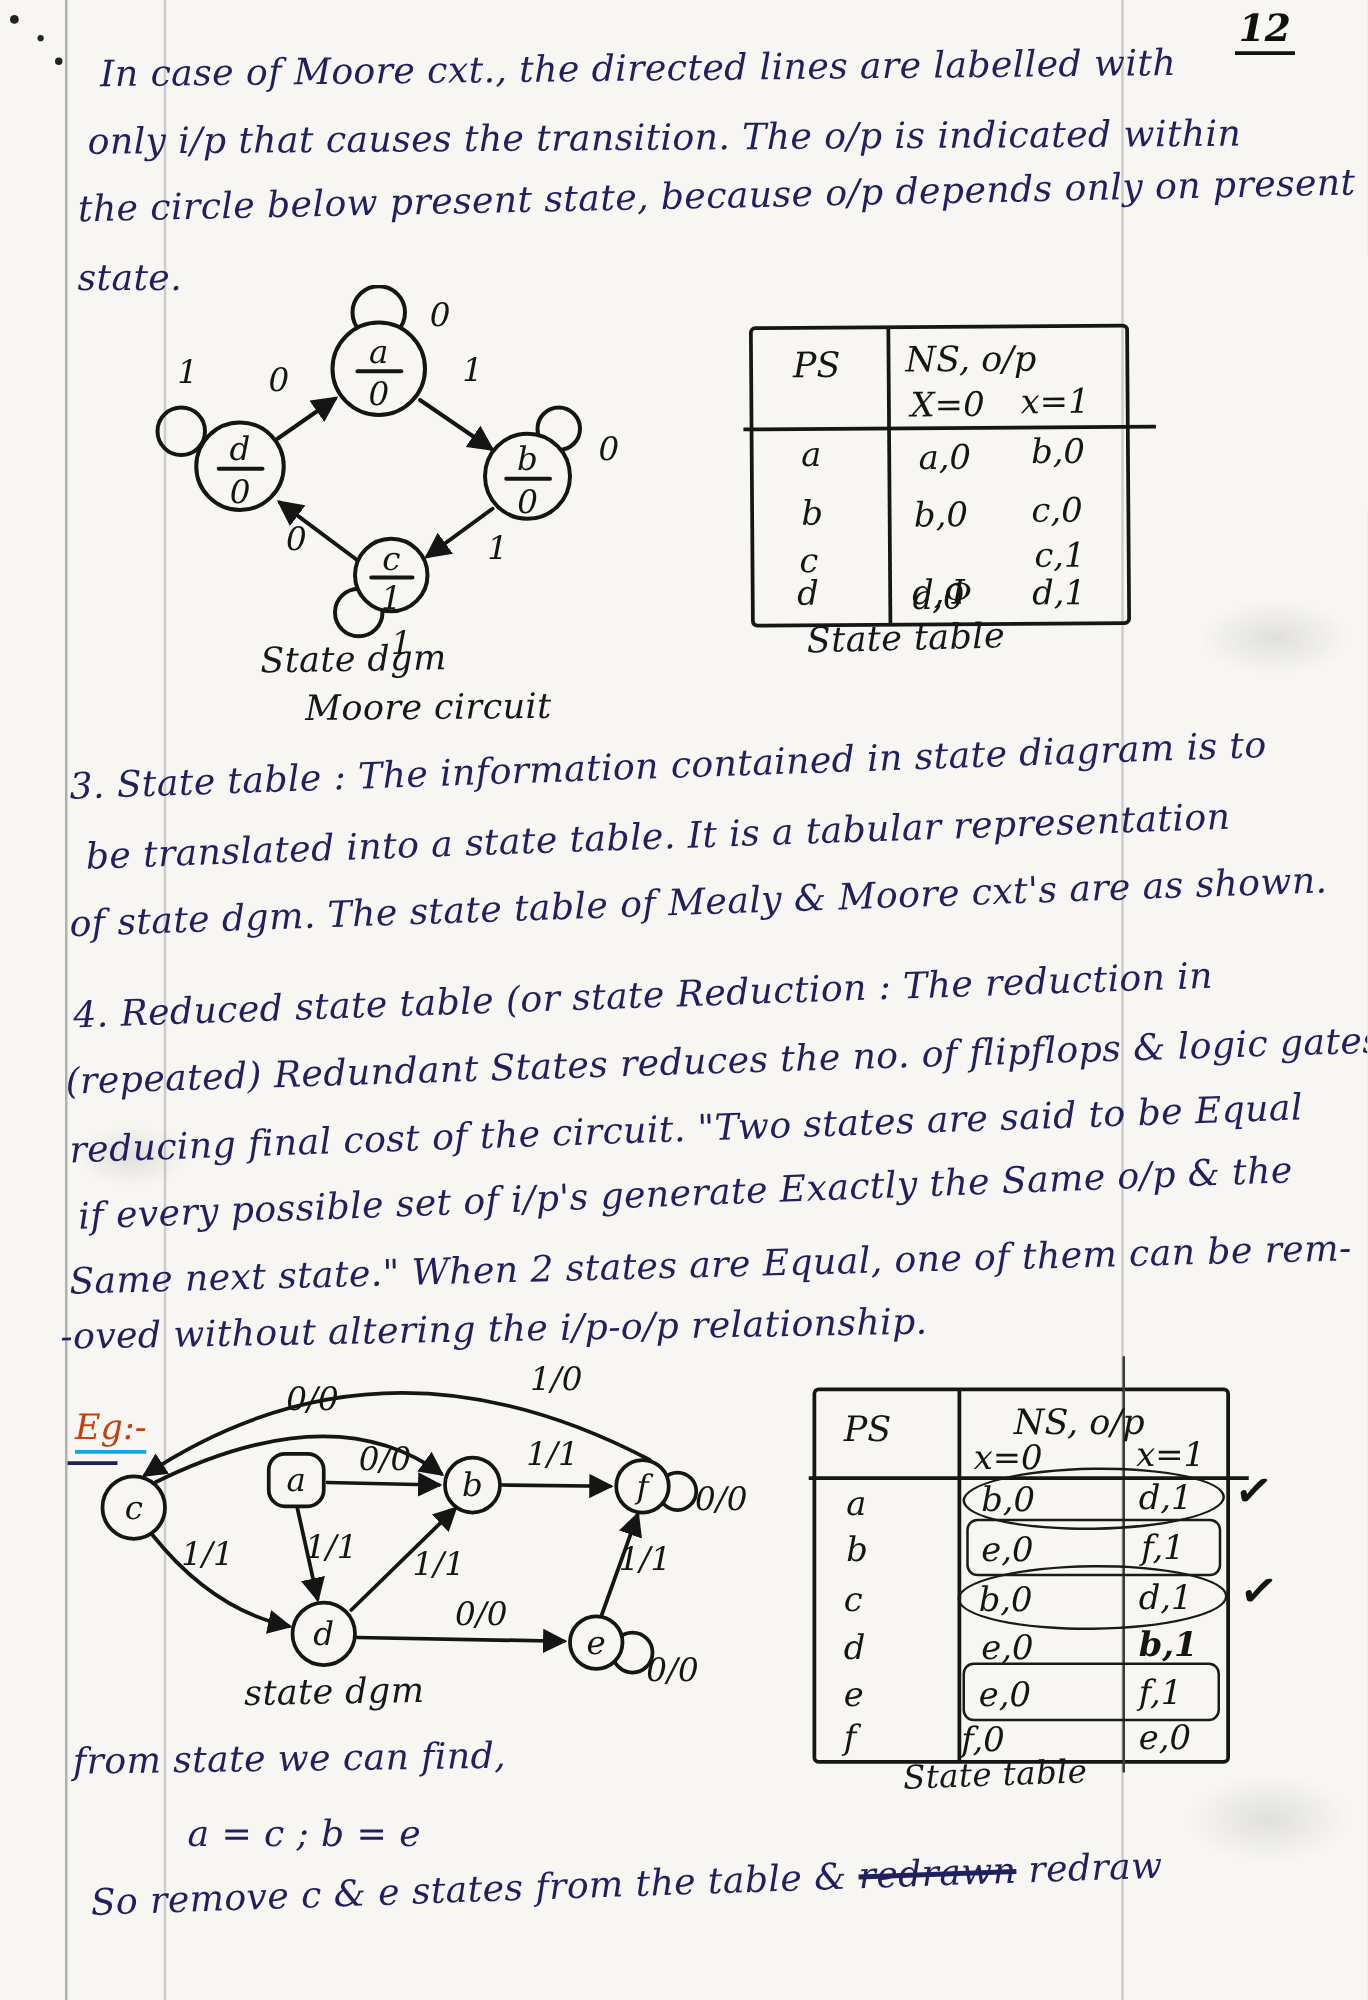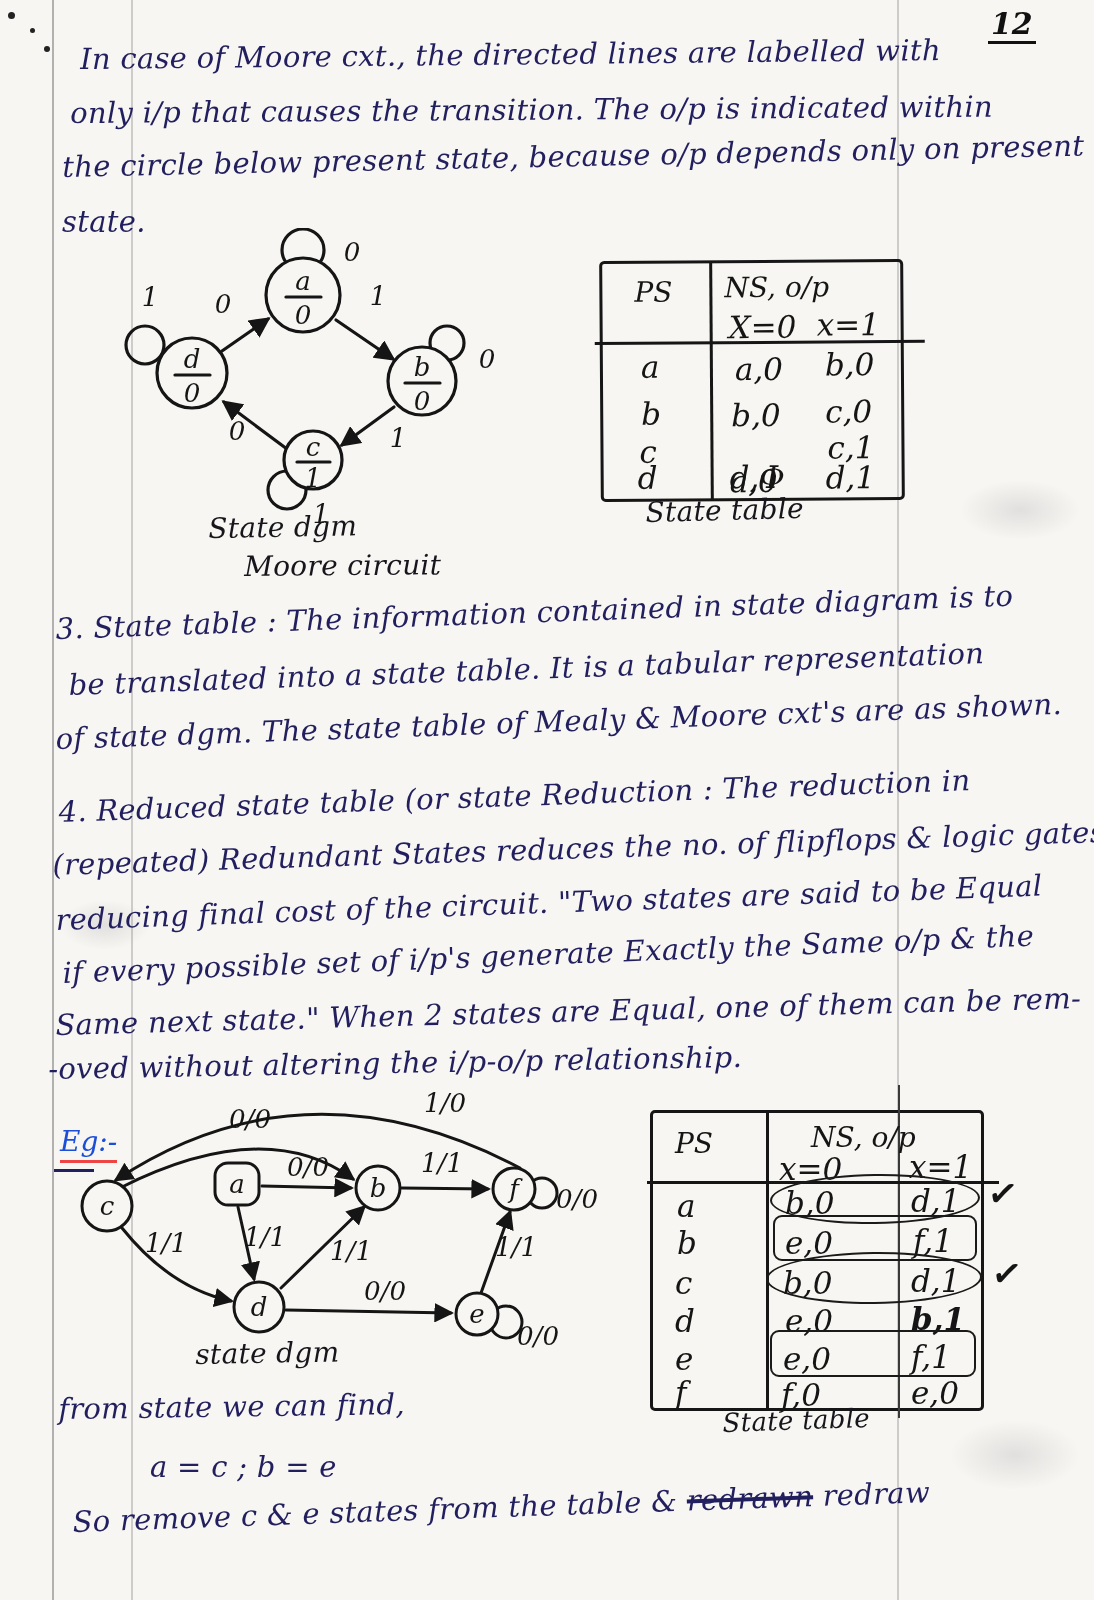--- a/index.html
+++ b/index.html
@@ -17,27 +17,27 @@
   .big{font-size:29px;}
   .cap{font-size:28px;color:#17161c;}
   .pagenum{
     position:absolute;left:988px;top:6px;font-size:30px;font-weight:bold;
     color:#111;font-style:italic;border-bottom:3px solid #111;padding:0 3px;
   }
   .dot{position:absolute;background:#222;border-radius:50%;}
   .tbl{position:absolute;border:3.5px solid #161616;border-radius:5px;}
   .tbl .sep{position:absolute;top:-2px;bottom:-2px;width:3px;background:#161616;}
   .tbl .hrule{position:absolute;height:3px;background:#161616;}
-  .cell{position:absolute;white-space:nowrap;font-style:italic;color:#151515;font-size:31px;}
+  .cell{position:absolute;white-space:nowrap;font-style:italic;color:#151515;font-size:27px;}
   .mark-oval{position:absolute;border:2.5px solid #1a1a1a;border-radius:50%;}
   .mark-box{position:absolute;border:2.5px solid #1a1a1a;border-radius:9px;}
   .check{position:absolute;font-size:36px;color:#151515;font-weight:bold;}
   .eg{
     position:absolute;left:60px;top:1125px;font-size:28px;font-style:italic;
-    color:#1d4ed8;border-bottom:3px solid #ef4444;padding-bottom:2px;
+    color:#c2410c;border-bottom:3px solid #0ea5e9;padding-bottom:2px;
   }
   .eg:after{content:"";position:absolute;left:-6px;bottom:-12px;width:70%;height:3px;background:#221f5e;}
   .struck{text-decoration:line-through;text-decoration-thickness:4px;}
   .smudge{position:absolute;border-radius:50%;background:radial-gradient(closest-side,rgba(120,120,130,.18),rgba(120,120,130,0));}
   svg text{font-family:"DejaVu Serif",serif;font-style:italic;fill:#151515;}
 </style>
 </head>
 <body>
 
 <div class="page">
@@ -217,21 +217,21 @@
 
     <div class="cell" style="left:22px;top:190px;">d</div>
     <div class="cell" style="left:132px;top:190px;">e,0</div>
     <div class="cell" style="left:258px;top:188px;font-weight:bold;">b,1</div>
 
     <div class="cell" style="left:22px;top:228px;">e</div>
     <div class="cell" style="left:130px;top:228px;">e,0</div>
     <div class="cell" style="left:258px;top:226px;">f,1</div>
 
     <div class="cell" style="left:22px;top:262px;">f</div>
-    <div class="cell" style="left:128px;top:264px;">f,0</div>
+    <div class="cell" style="left:116px;top:264px;">f,0</div>
     <div class="cell" style="left:258px;top:262px;">e,0</div>
   </div>
 
   <div class="mark-oval" style="left:770px;top:1174px;width:206px;height:46px;transform:rotate(-.8deg);"></div>
   <div class="mark-box" style="left:773px;top:1215px;width:200px;height:42px;"></div>
   <div class="mark-oval" style="left:766px;top:1252px;width:212px;height:48px;transform:rotate(-.6deg);"></div>
   <div class="mark-box" style="left:770px;top:1330px;width:202px;height:43px;"></div>
   <div class="check" style="left:988px;top:1172px;transform:rotate(8deg);">✓</div>
   <div class="check" style="left:992px;top:1252px;transform:rotate(8deg);">✓</div>
 

